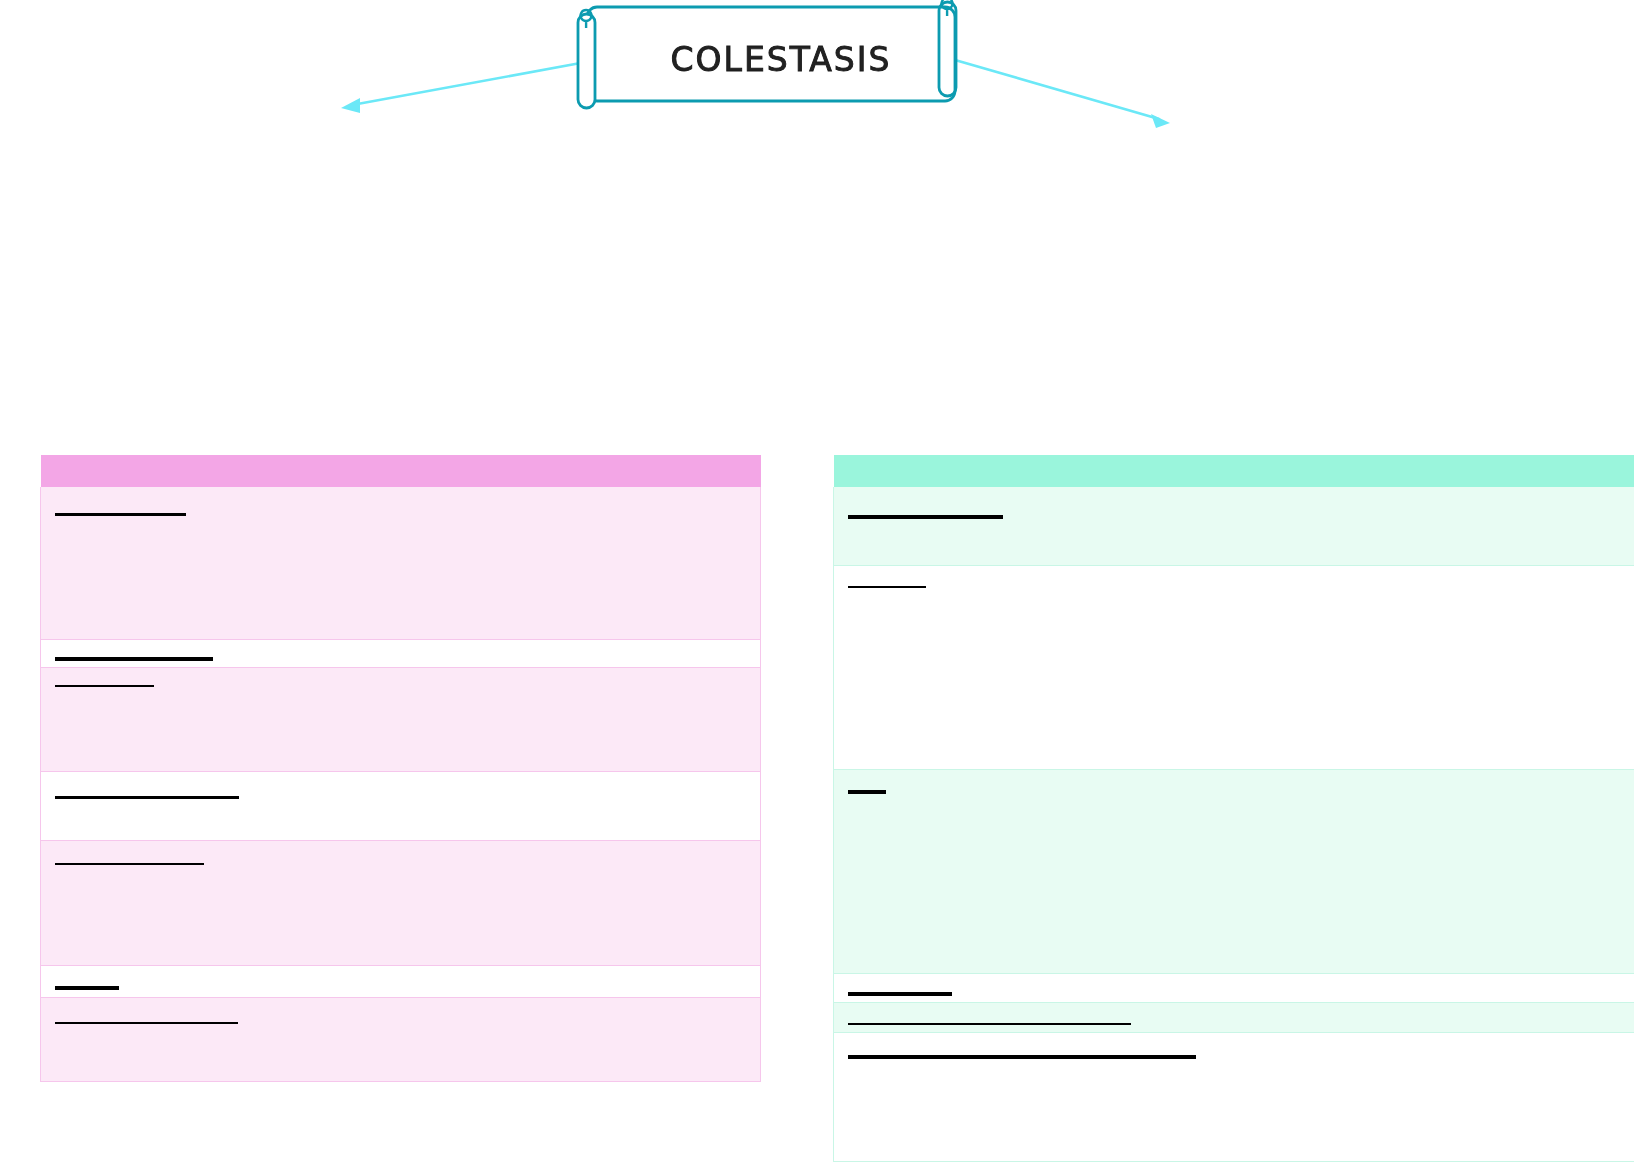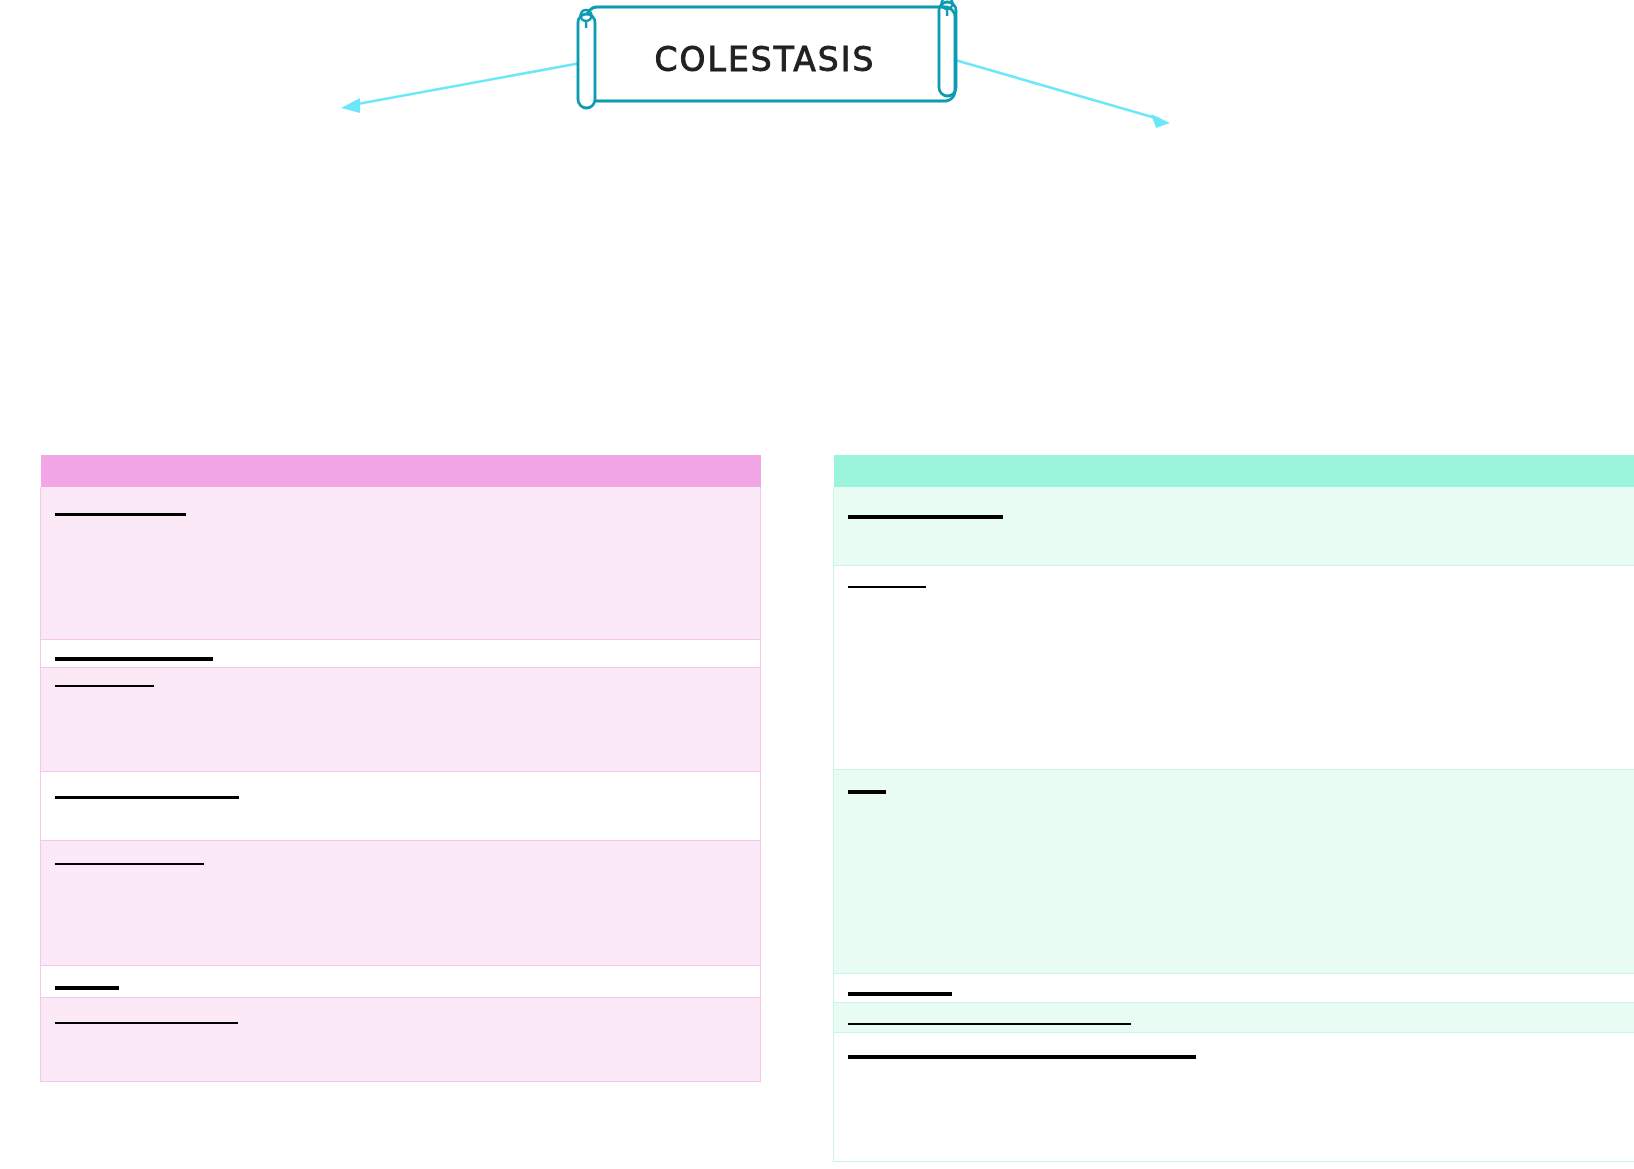--- a/index.html
+++ b/index.html
@@ -26,21 +26,21 @@
   .banner-layer {
     position: absolute;
     left: 0;
     top: 0;
     width: 1634px;
     height: 200px;
     pointer-events: none;
   }
   .banner-title {
     position: absolute;
-    left: 600px;
+    left: 616px;
     top: 33px;
     width: 330px;
     height: 52px;
     display: flex;
     align-items: center;
     justify-content: center;
     font-family: "DejaVu Sans", sans-serif;
     font-size: 33px;
     letter-spacing: 2px;
     color: #222222;

